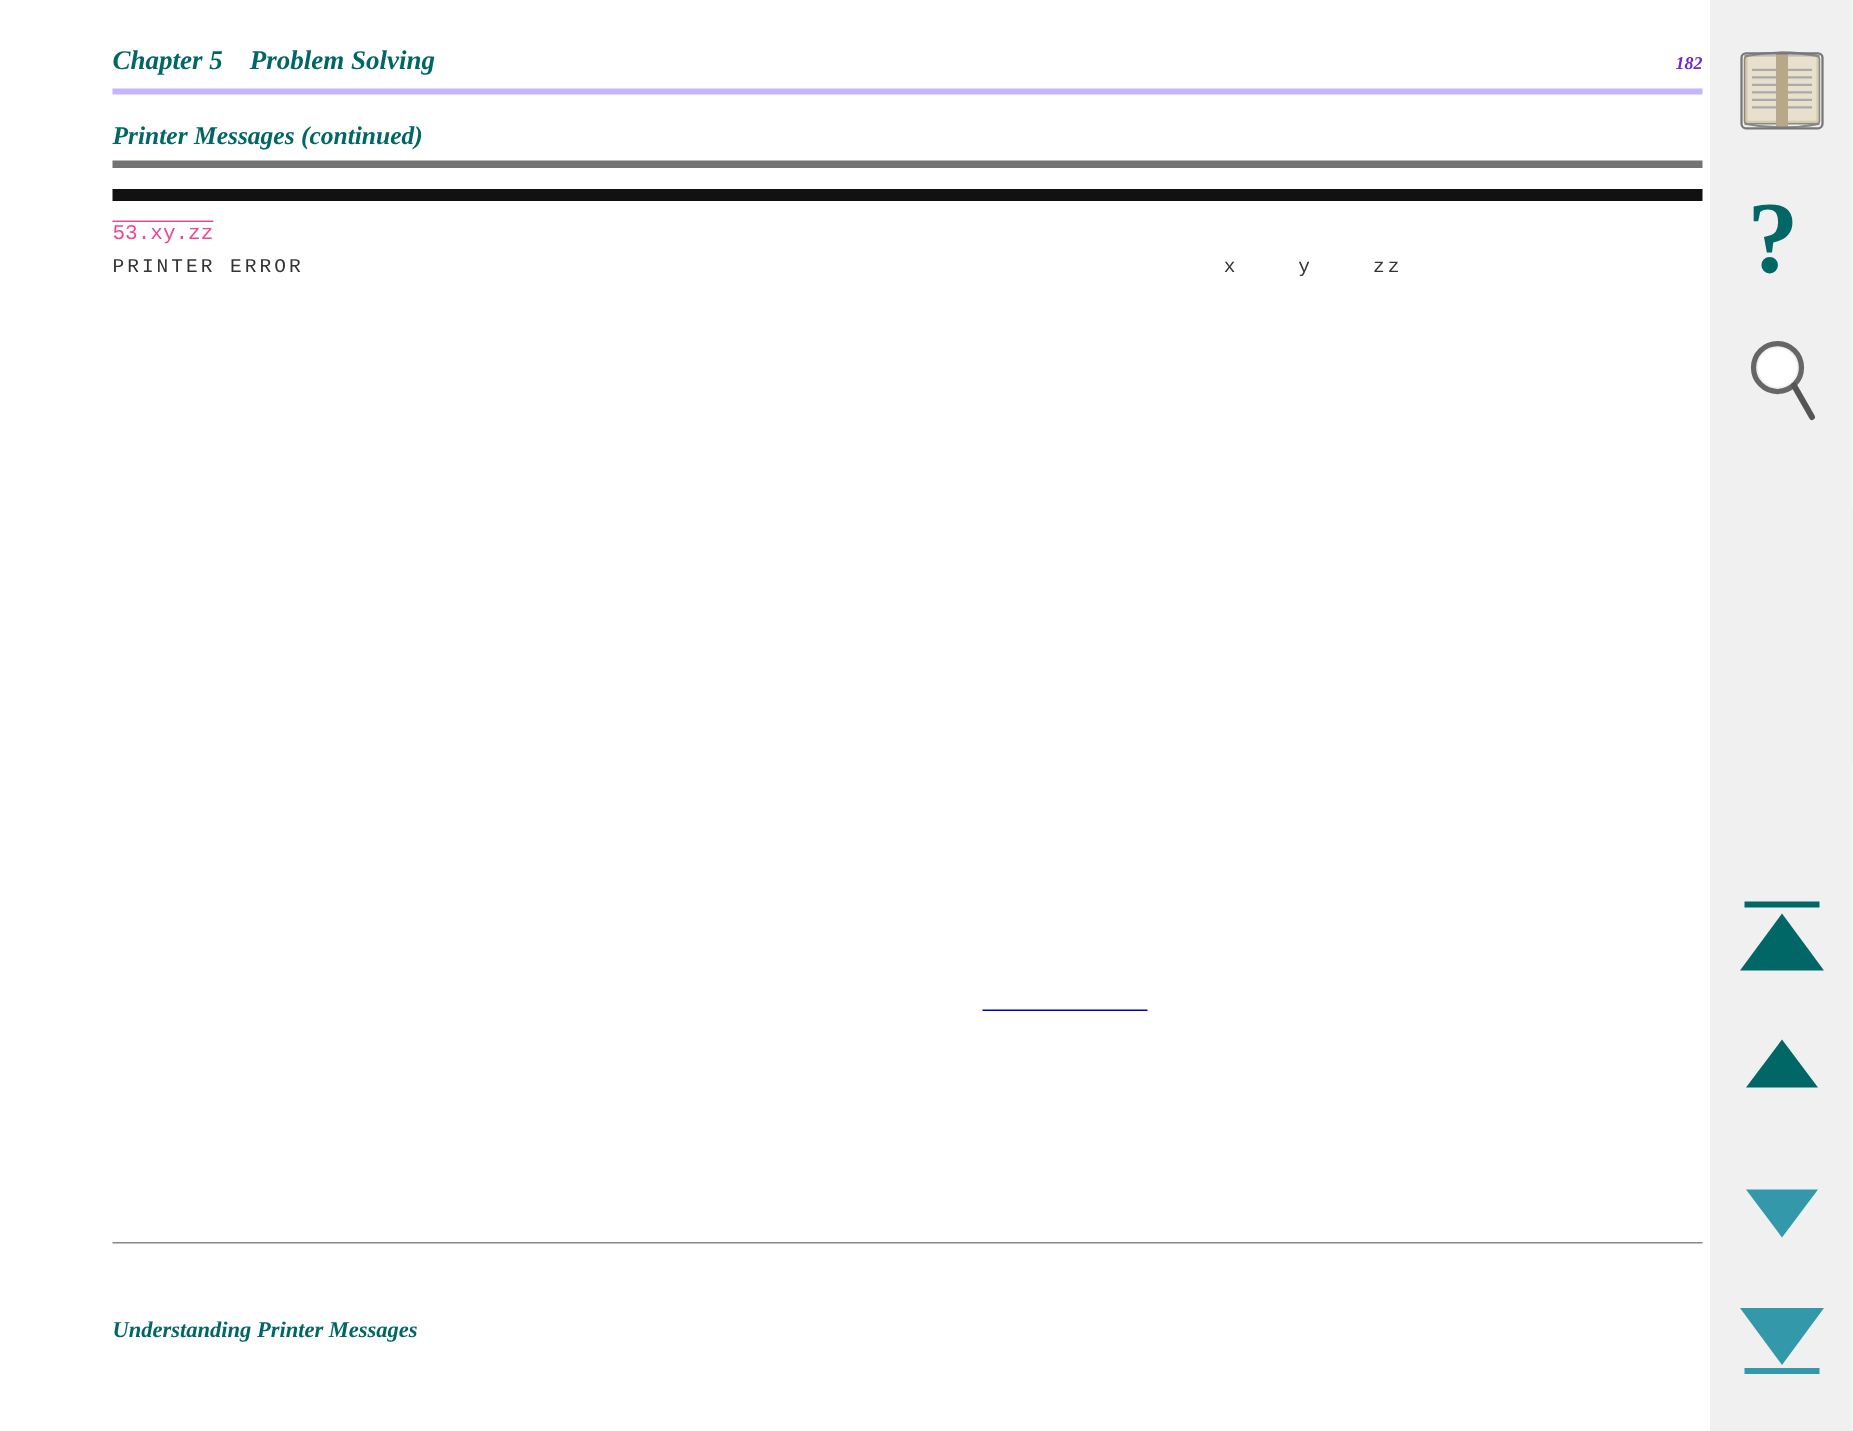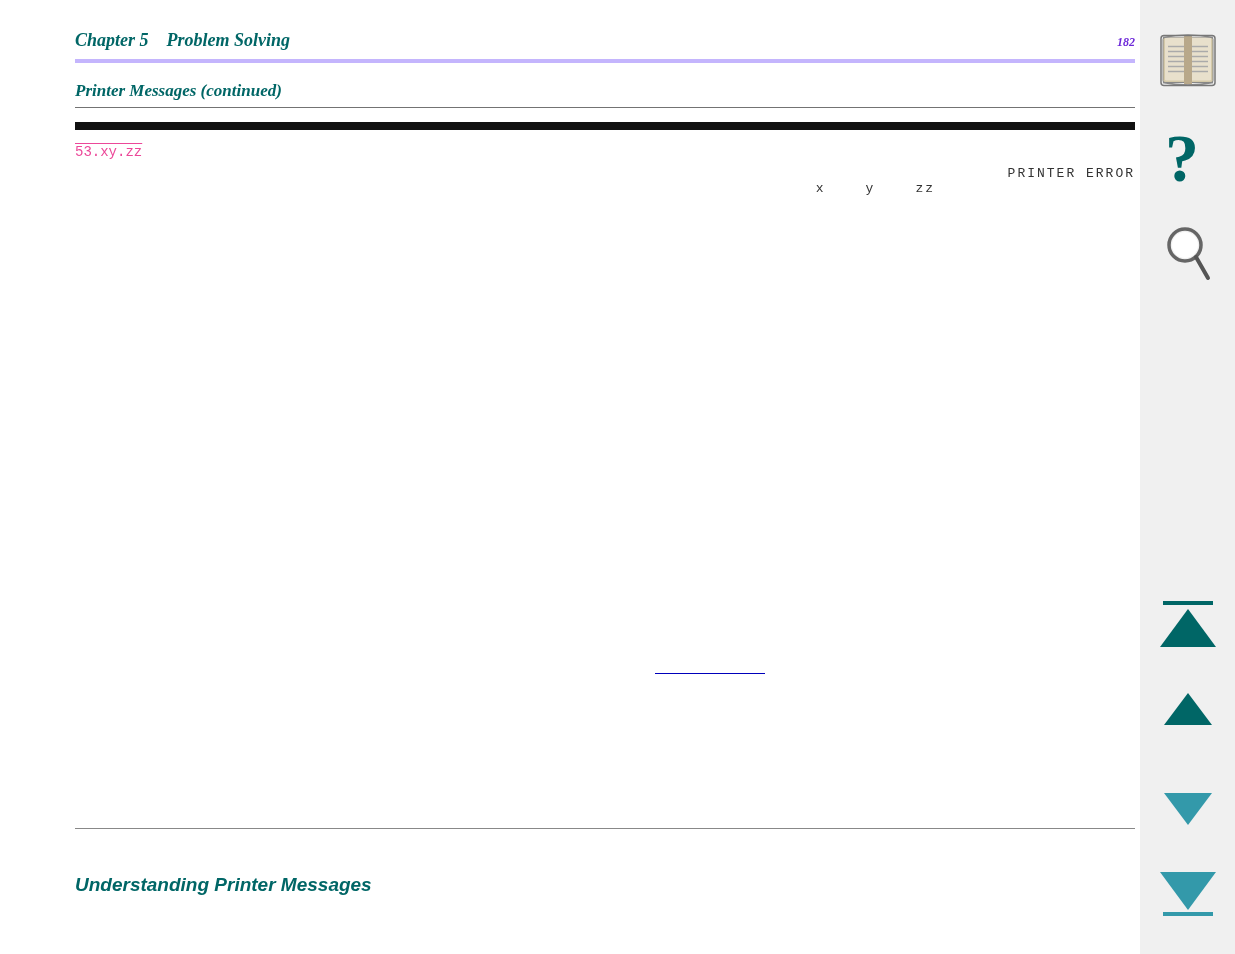--- a/index.html
+++ b/index.html
@@ -44,21 +44,21 @@
       font-weight: bold;
       color: #6d28d9;
       font-size: 12px;
       font-family: Liberation Serif, serif;
     }
 
     
     .section-title-row {
       margin-top: 18px;
       padding-bottom: 6px;
-      border-bottom: 1px solid #737373;
+      border-bottom: 5px solid #737373;
     }
 
     .section-title {
       font-style: italic;
       font-weight: bold;
       color: #006666;
       font-size: 17px;
       font-family: 'Times New Roman', serif;
     }
 
@@ -79,27 +79,26 @@
       font-family: 'Courier New', monospace;
       font-size: 14px;
       color: #ec4899;
       text-decoration: overline;
       display: inline-block;
       margin-bottom: 4px;
     }
 
     .error-message-row {
       display: flex;
-      align-items: flex-end;
+      align-items: flex-start;
       gap: 0;
       font-family: 'Courier New', monospace;
       font-size: 13px;
       color: #333;
       margin-top: 2px;
-      flex-direction: column;
     }
 
     .error-message {
       letter-spacing: 2px;
     }
 
     .error-vars {
       margin-left: auto;
       display: flex;
       gap: 40px;
@@ -134,22 +133,22 @@
     }
 
     
     .footer-text {
       position: absolute;
       bottom: 28px;
       left: 0;
       font-style: italic;
       font-weight: bold;
       color: #006666;
-      font-size: 19px;
-      font-family: Liberation Sans, sans-serif;
+      font-size: 15px;
+      font-family: Liberation Serif, serif;
     }
 
     
     .sidebar {
       position: absolute;
       right: 0;
       top: 0;
       width: 95px;
       height: 954px;
       background: #f0f0f0;

